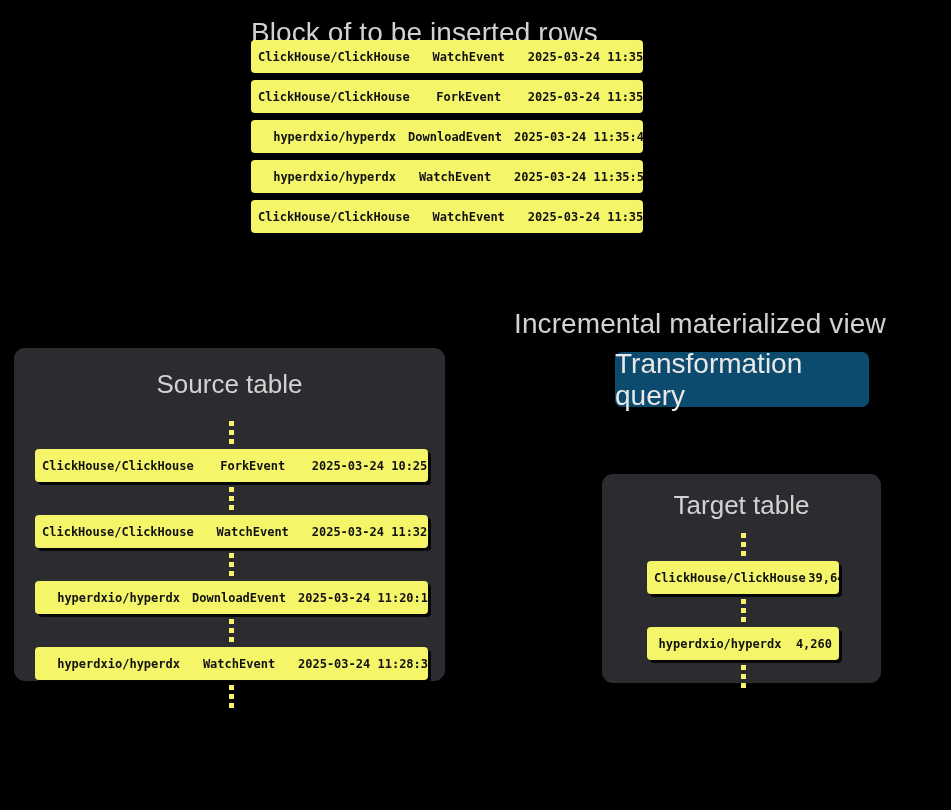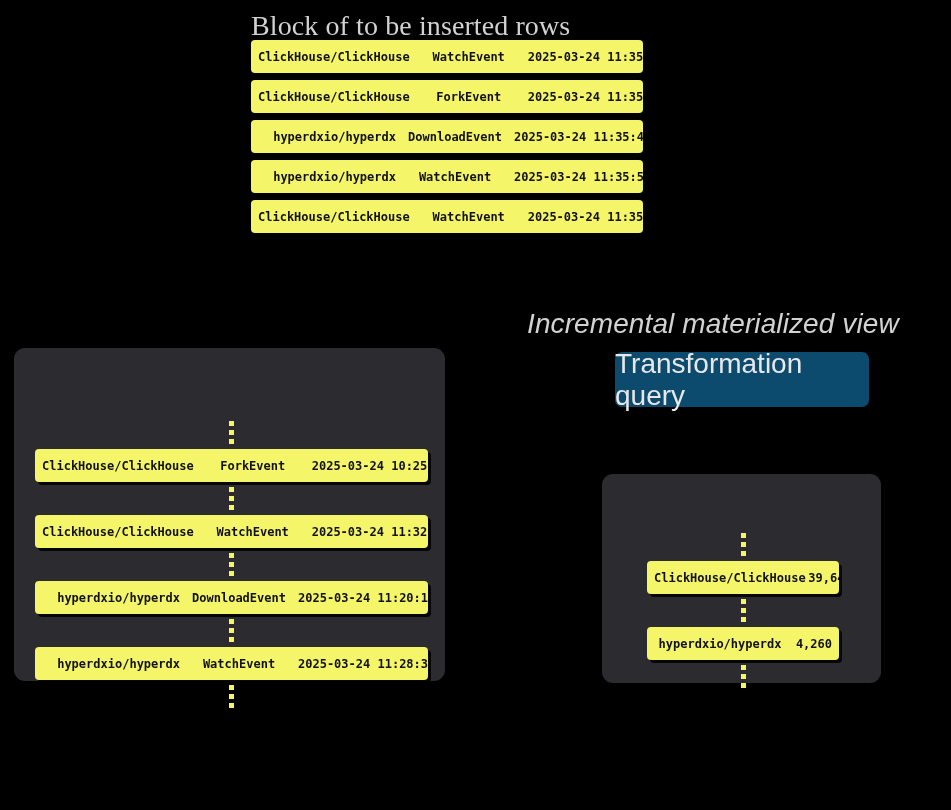--- a/index.html
+++ b/index.html
@@ -113,40 +113,40 @@
   }
   #target-card .card-title { margin-top: 16px; }
   #target-rows {
     position: absolute;
     left: 45px;
     top: 54px;
     width: 192px;
   }
 
   
-  #mv-heading { left: 527px; top: 308px; font-style: italic; }
+  #mv-heading { left: 514px; top: 308px; }
 
   #transformation-query {
     position: absolute;
     left: 615px;
     top: 352px;
     width: 254px;
     height: 55px;
     background: #0c4a6e;
     border-radius: 7px;
     display: flex;
     align-items: center;
     justify-content: center;
     color: #e8e8e8;
     font-size: 28px;
     font-weight: 400;
     box-sizing: border-box;
   }
 
-  #block-heading { left: 251px; top: 10px; font-family: Liberation Serif, serif; }
+  #block-heading { left: 251px; top: 17px; }
 </style>
 </head>
 <body>
 
 <div class="heading" id="block-heading">Block of to be inserted rows</div>
 
 <div id="block-group">
     <div class="row">
       <span class="c-repo">ClickHouse/ClickHouse</span>
       <span class="c-event">WatchEvent</span>
@@ -168,20 +168,21 @@
       <span class="c-date">2025-03-24 11:35:52</span>
     </div>
     <div class="row">
       <span class="c-repo">ClickHouse/ClickHouse</span>
       <span class="c-event">WatchEvent</span>
       <span class="c-date">2025-03-24 11:35:54</span>
     </div>
   </div>
 
 <div class="card" id="source-card">
+  <div class="card-title">Source table</div>
   <div id="source-rows">
       <div class="dots">
         <i></i>
         <i></i>
         <i></i>
       </div>
       <div class="row">
         <span class="c-repo">ClickHouse/ClickHouse</span>
         <span class="c-event">ForkEvent</span>
         <span class="c-date">2025-03-24 10:25:00</span>
@@ -224,20 +225,21 @@
     </div>
 </div>
 
 <div class="heading" id="mv-heading">Incremental materialized view</div>
 
 <div id="transformation-query">
   <span>Transformation query</span>
 </div>
 
 <div class="card" id="target-card">
+  <div class="card-title">Target table</div>
   <div id="target-rows">
       <div class="dots">
         <i></i>
         <i></i>
         <i></i>
       </div>
       <div class="row row-target">
         <span class="t-repo">ClickHouse/ClickHouse</span>
         <span class="t-count">39,640</span>
       </div>

